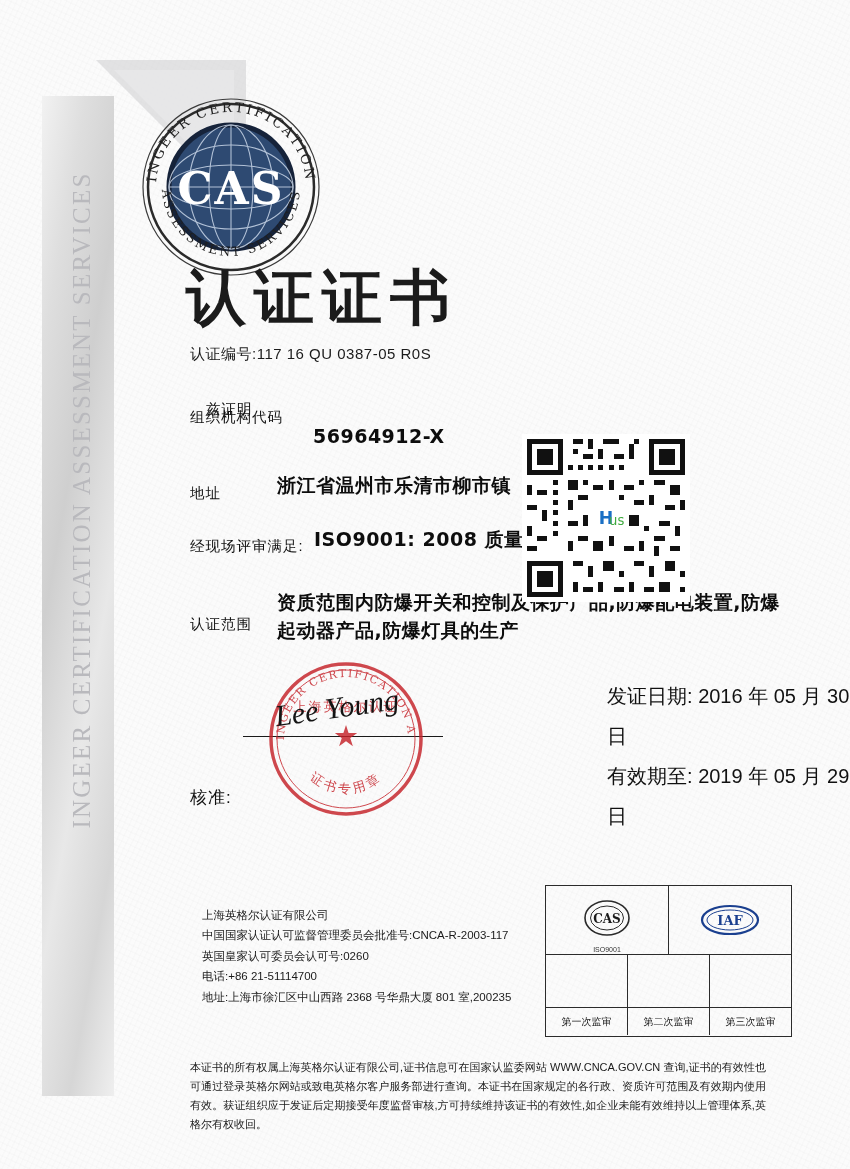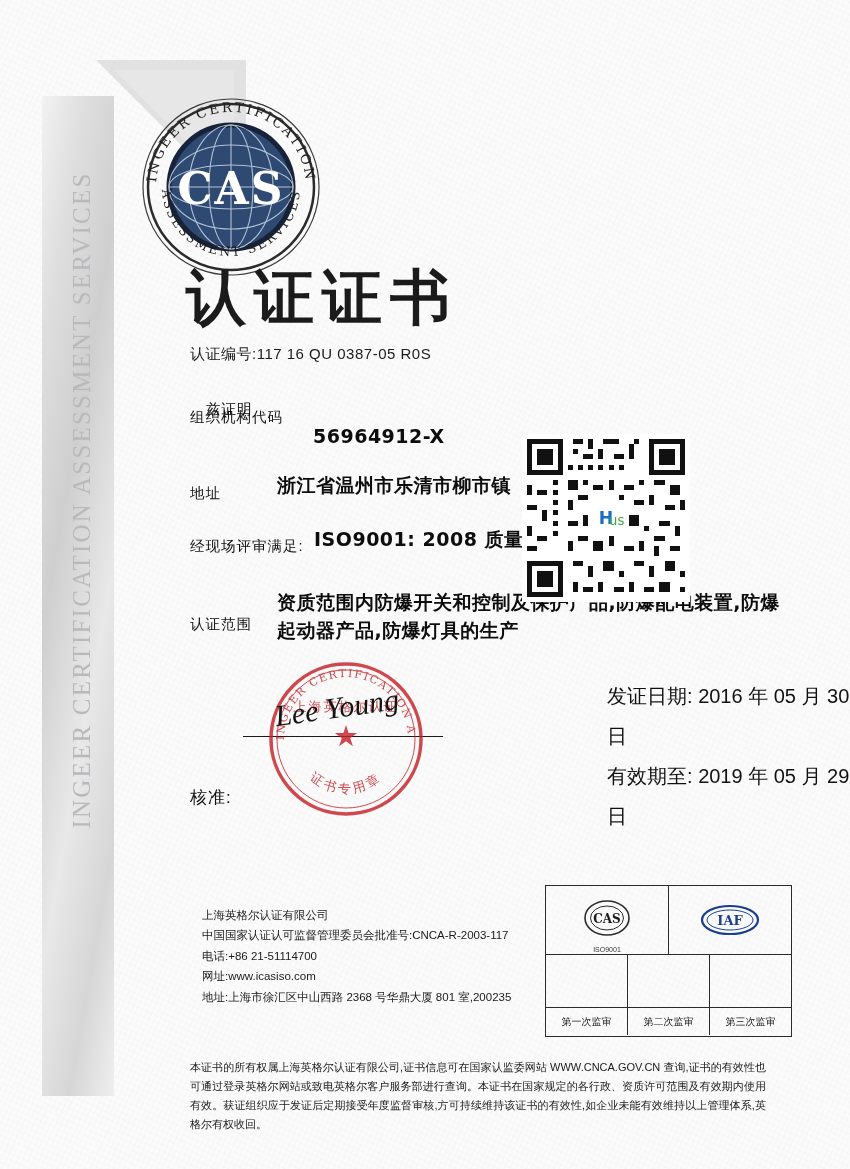--- a/index.html
+++ b/index.html
@@ -460,22 +460,22 @@
     </div>
     <div>
       <span>有效期至:</span>
       <span>2019 年 05 月 29 日</span>
     </div>
   </div>
 
   <div class="footer-info">
     <div>上海英格尔认证有限公司</div>
     <div>中国国家认证认可监督管理委员会批准号:CNCA-R-2003-117</div>
+    <div>英国皇家认可委员会认可号:0260</div>
     <div>电话:+86 21-51114700</div>
-    <div>网址:www.icasiso.com</div>
     <div>地址:上海市徐汇区中山西路 2368 号华鼎大厦 801 室,200235</div>
   </div>
 
   <div class="marks">
     <div class="marks-top">
       <div>
         <svg width="52" height="48" viewBox="0 0 52 48">
           <ellipse cx="26" cy="22" rx="22" ry="17" fill="none" stroke="#2b2b2b" stroke-width="1.6"></ellipse>
           <ellipse cx="26" cy="22" rx="16.5" ry="12" fill="none" stroke="#2b2b2b" stroke-width="1"></ellipse>
           <text x="26" y="27" text-anchor="middle" font-family="DejaVu Serif, serif" font-size="12" font-weight="bold" fill="#1b1b1b">CAS</text>

